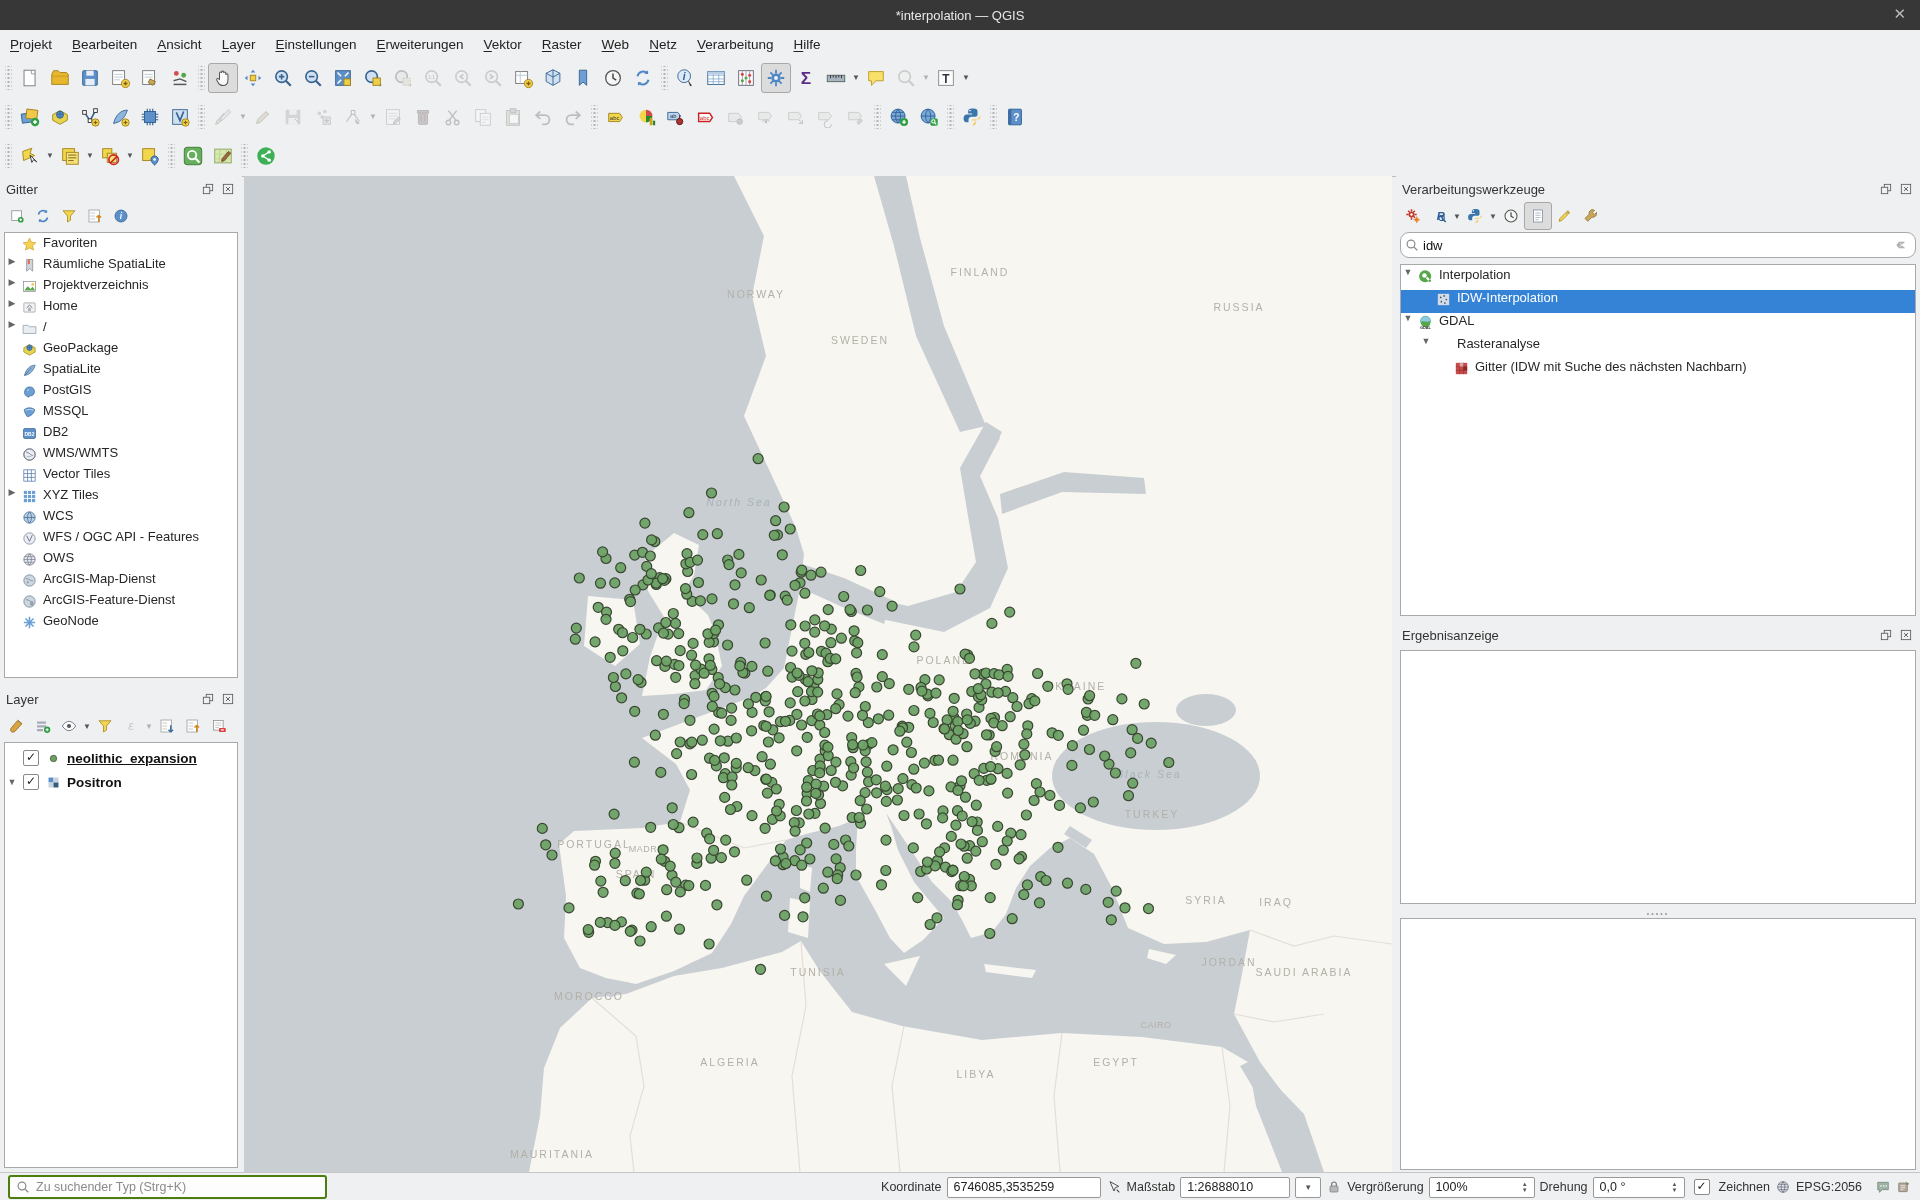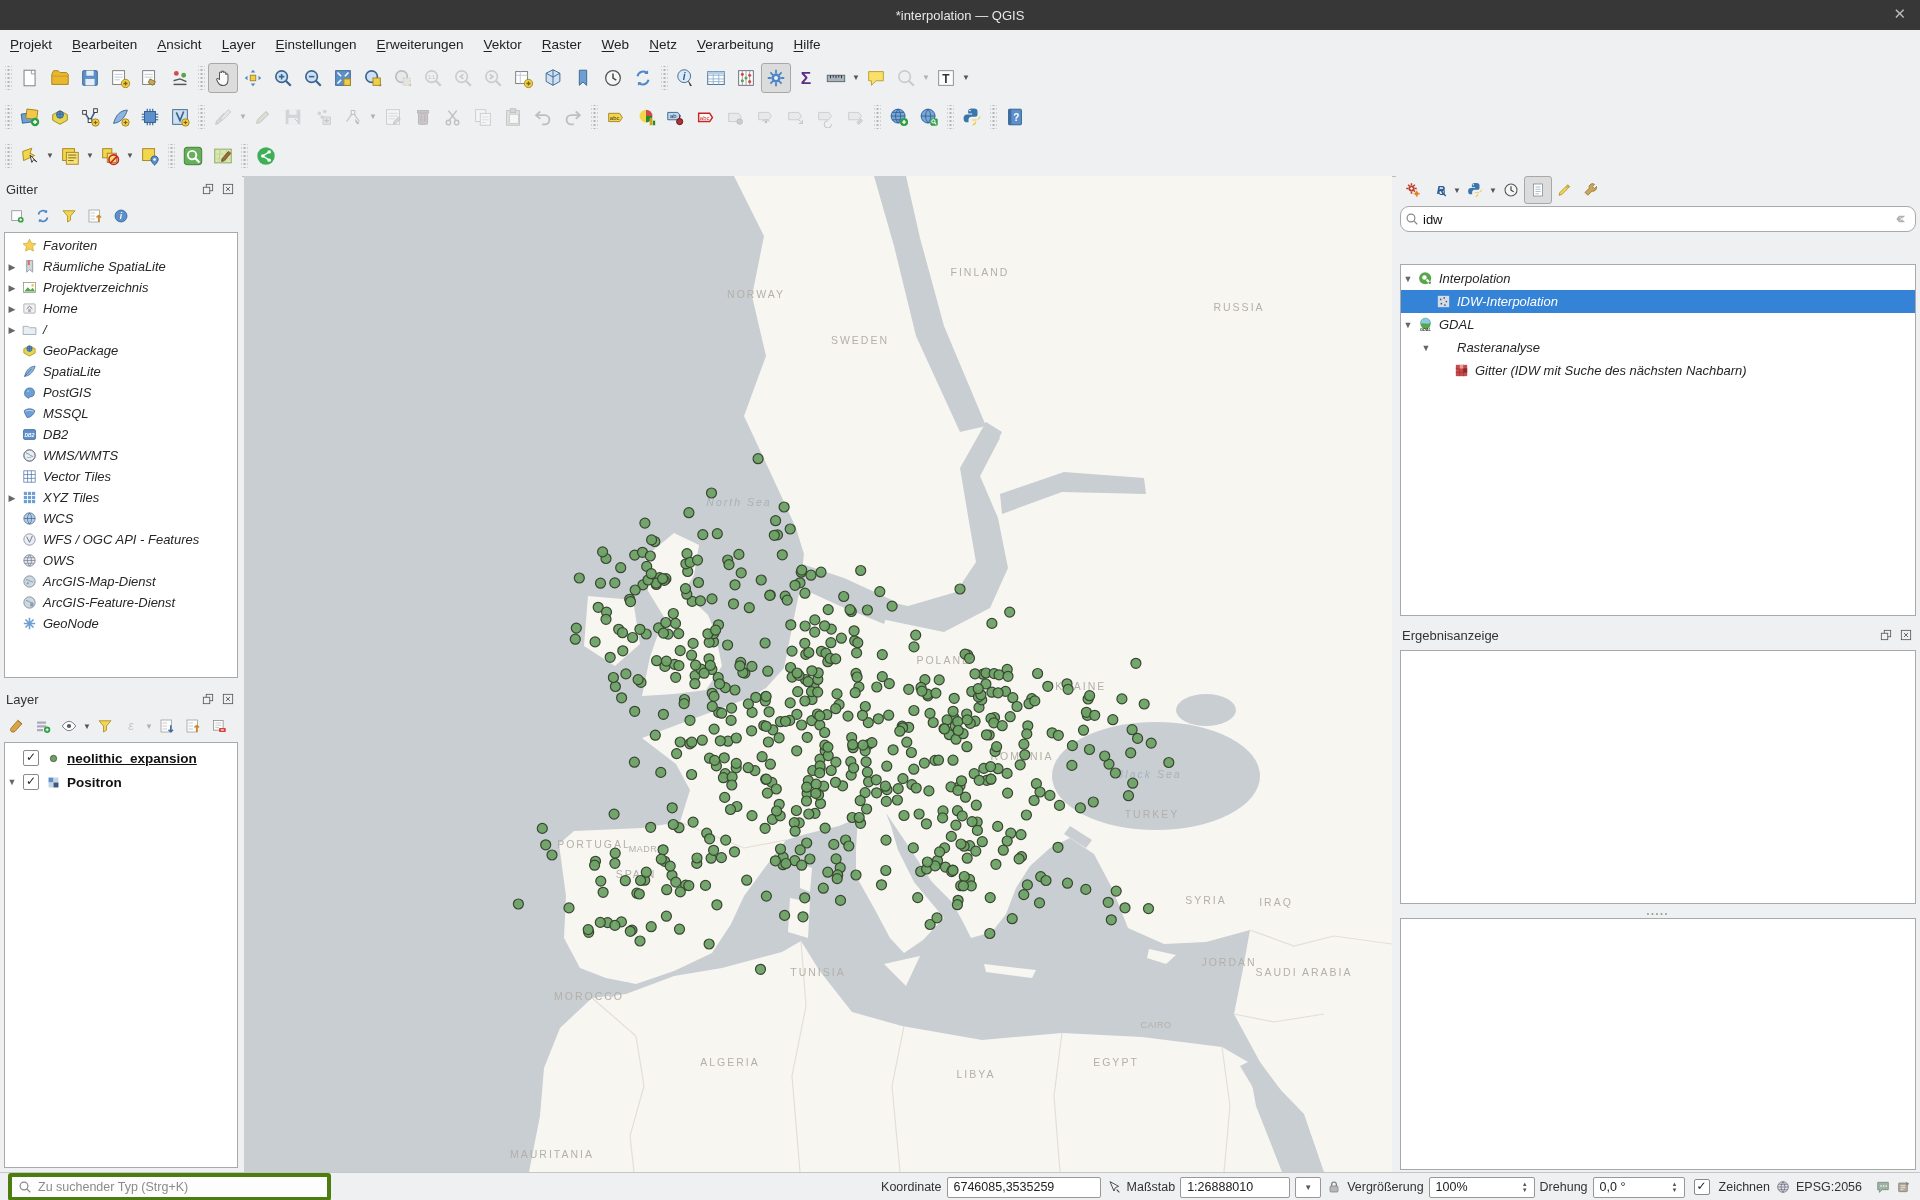--- a/index.html
+++ b/index.html
@@ -25,34 +25,34 @@
   .tcaret{width:10px;height:30px;display:flex;align-items:center;justify-content:center;
     font-size:8px;color:#555;}
   .tcaret.disabled{opacity:.4;}
   .panel{position:absolute;background:#eff0f1;}
   .phead{height:26px;display:flex;align-items:center;font-size:13px;color:#333;padding:0 6px;}
   .phead .sp{flex:1;}
   .phead .pbtn{width:16px;height:16px;margin-left:4px;display:flex;align-items:center;justify-content:center;}
   .ptools{height:28px;display:flex;align-items:center;padding-left:4px;}
   .ptools .tbtn{width:26px;height:26px;}
   .pbox{position:absolute;background:#fff;border:1px solid #a9a9a9;overflow:hidden;}
-  .treeitem{display:flex;align-items:center;height:21px;font-size:13px;color:#262626;white-space:nowrap;font-style:italic;}
+  .treeitem{display:flex;height:21px;font-size:13px;color:#262626;white-space:nowrap;}
   .treeitem .arrow{width:14px;text-align:center;font-size:9px;color:#666;flex:none;}
   .treeitem .ticon{width:20px;height:18px;flex:none;display:flex;align-items:center;justify-content:center;}
   .treeitem .tlabel{padding-left:4px;}
   .treeitem.selected{background:#3583d6;color:#fff;}
   .layeritem{display:flex;align-items:center;height:24px;font-size:13.5px;color:#111;font-weight:bold;}
   .cbox{width:14px;height:14px;background:#fff;border:1px solid #8a8a8a;border-radius:2px;
     font-size:12px;line-height:13px;text-align:center;color:#222;flex:none;margin:0 4px;}
   .searchrow{display:flex;align-items:center;background:#fff;border:1px solid #a9a9a9;height:24px;
     font-size:13px;color:#111;}
   .statusbar{position:absolute;left:0;top:1172px;width:1920px;height:28px;background:#eff0f1;
     border-top:1px solid #c6c6c6;display:flex;align-items:center;font-size:12.5px;color:#333;}
   .sb-search{display:flex;align-items:center;width:310px;height:20px;margin-left:8px;background:#fdfdfd;
-    border:4px solid #4d7c0f;border-radius:3px;color:#8b8b8b;padding-left:5px;gap:5px;}
+    border:2px solid #4d7c0f;border-radius:3px;color:#8b8b8b;padding-left:5px;gap:5px;}
   .sb-right{margin-left:auto;display:flex;align-items:center;gap:5px;padding-right:8px;}
   .sb-field{background:#fff;border:1px solid #989898;border-radius:2px;height:19px;display:flex;
     align-items:center;padding:0 6px;color:#222;}
   .sb-spin{display:flex;flex-direction:column;justify-content:center;font-size:6px;color:#555;line-height:6px;}
   .mapwrap{position:absolute;left:244px;top:176px;width:1148px;height:996px;background:#c9ced2;}
   svg text{user-select:none;}
 </style>
 </head>
 <body>
 
@@ -1876,20 +1876,40 @@
         <circle cx="540.1" cy="331.0" r="5" fill="#6da265" stroke="#3a4632" stroke-width="1.2" fill-opacity="0.95"></circle>
         <circle cx="867.3" cy="743.8" r="5" fill="#6da265" stroke="#3a4632" stroke-width="1.2" fill-opacity="0.95"></circle>
         <circle cx="881.0" cy="731.8" r="5" fill="#6da265" stroke="#3a4632" stroke-width="1.2" fill-opacity="0.95"></circle>
         <circle cx="864.2" cy="726.3" r="5" fill="#6da265" stroke="#3a4632" stroke-width="1.2" fill-opacity="0.95"></circle>
         <circle cx="904.5" cy="732.6" r="5" fill="#6da265" stroke="#3a4632" stroke-width="1.2" fill-opacity="0.95"></circle>
       </g>
   </svg>
 </div>
 
 <div class="panel" style="left:1396px;top:176px;width:524px;height:444px;">
+  <div class="phead">
+    <span>Verarbeitungswerkzeuge</span>
+    <span class="sp"></span>
+    <span class="pbtn">
+        <span style="display: flex;">
+          <svg viewBox="0 0 24 24" width="14" height="14">
+            <rect x="9" y="4" width="11" height="11" fill="none" stroke="#555" stroke-width="1.4"></rect>
+            <rect x="4" y="9" width="11" height="11" fill="#eff0f1" stroke="#555" stroke-width="1.4"></rect>
+          </svg>
+        </span>
+      </span>
+    <span class="pbtn">
+        <span style="display: flex;">
+          <svg viewBox="0 0 24 24" width="14" height="14">
+            <rect x="4" y="4" width="16" height="16" fill="none" stroke="#555" stroke-width="1.4"></rect>
+            <path d="M8.5 8.5l7 7M15.5 8.5l-7 7" stroke="#555" stroke-width="1.5"></path>
+          </svg>
+        </span>
+      </span>
+  </div>
   <div class="ptools" id="processing-tools">
       <div class="tbtn">
         <span style="display: flex;">
           <svg viewBox="0 0 24 24" width="18" height="18">
             <g fill="#c0392b">
               <circle cx="10" cy="10" r="4"></circle>
               <path d="M9 3h2v3H9zM9 14h2v3H9zM3 9h3v2H3zM14 9h3v2h-3zM4.8 5.8l1.4-1.4 2 2-1.4 1.4zM12 13l1.4-1.4 2 2L14 15zM13.8 4.4l1.4 1.4-2 2-1.4-1.4z"></path>
             </g>
             <circle cx="10" cy="10" r="1.6" fill="#fff"></circle>
             <g fill="#e67e22">

